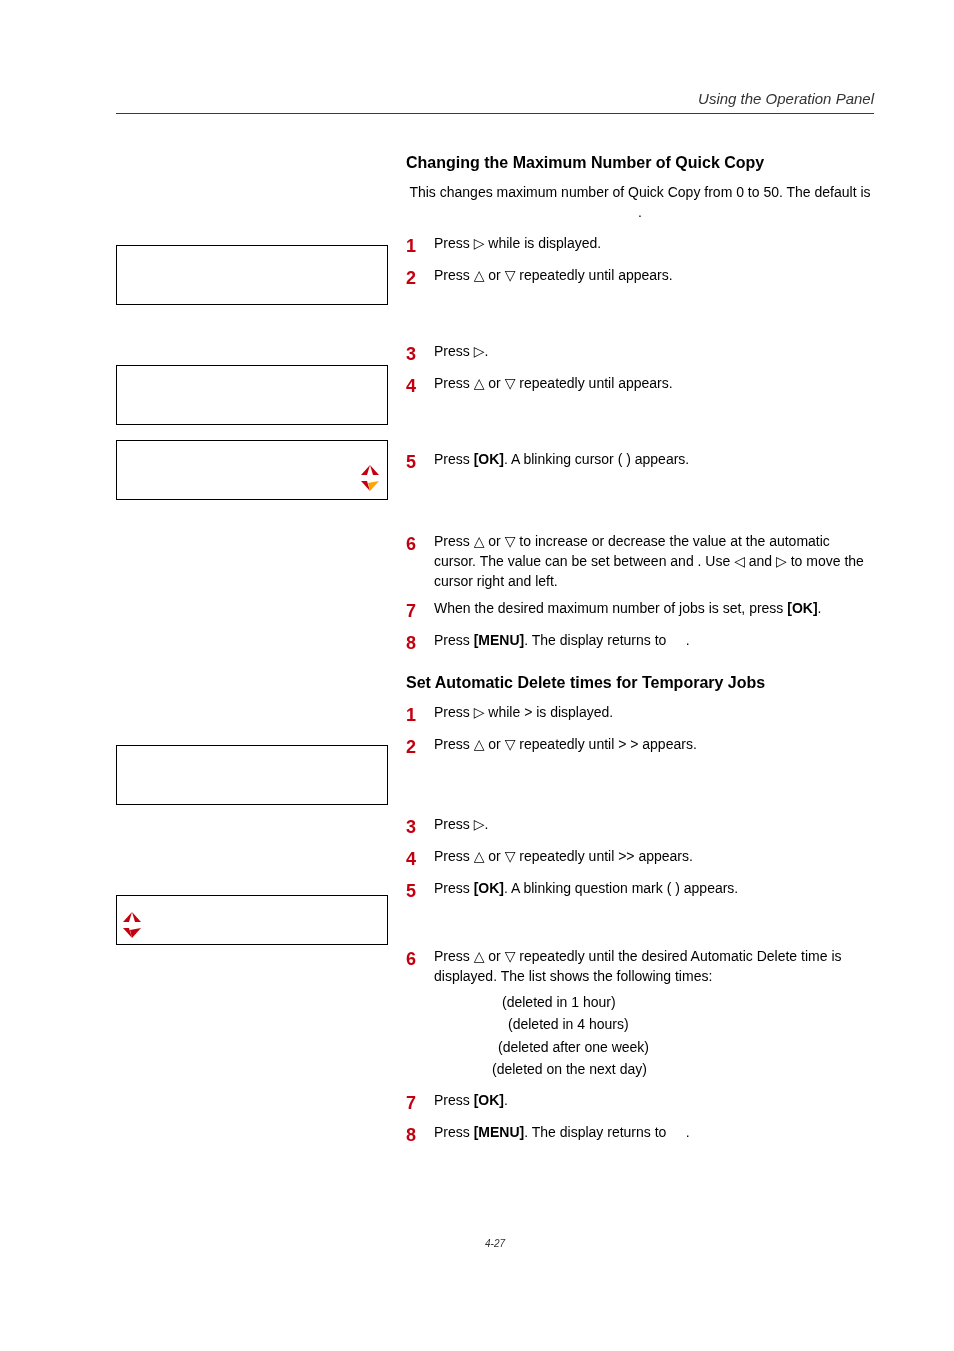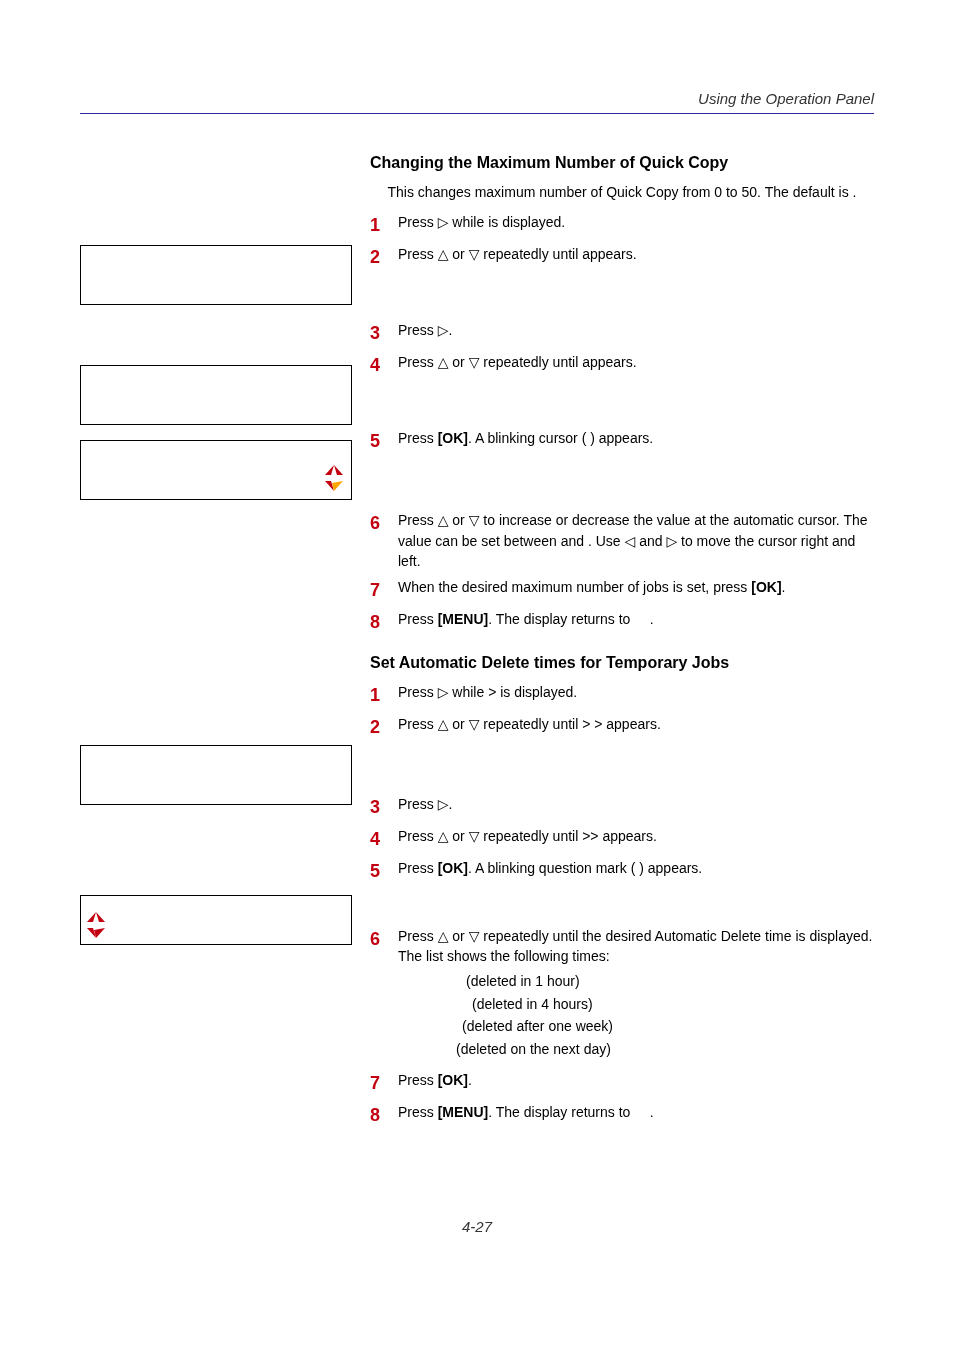--- a/index.html
+++ b/index.html
@@ -58,38 +58,39 @@
   .left-box {
     position: absolute;
     border: 1px solid #000;
     width: 270px;
     height: 58px;
     left: 80px;
     background:#fff;
   }
   .rel-wrap {
     position: relative;
+    margin-left: 36px;
   }
   .cursor-icon {
     position: absolute;
     right: 8px;
     font-family: monospace;
     font-size: 16px;
     line-height: 1;
   }
   .cursor-icon.topline { bottom: 22px; }
   .cursor-icon.botline { bottom: 6px; }
   .indent-list {
     margin: 4px 0 4px 44px;
     line-height: 1.6;
   }
   .page-num {
     text-align: center;
     font-style: italic;
-    font-size: 15px;
+    font-size: 10px;
     color: #333;
     margin-top: 90px;
   }
   .svg-tri {
     vertical-align: middle;
   }
 </style>
 </head>
 <body>
 

